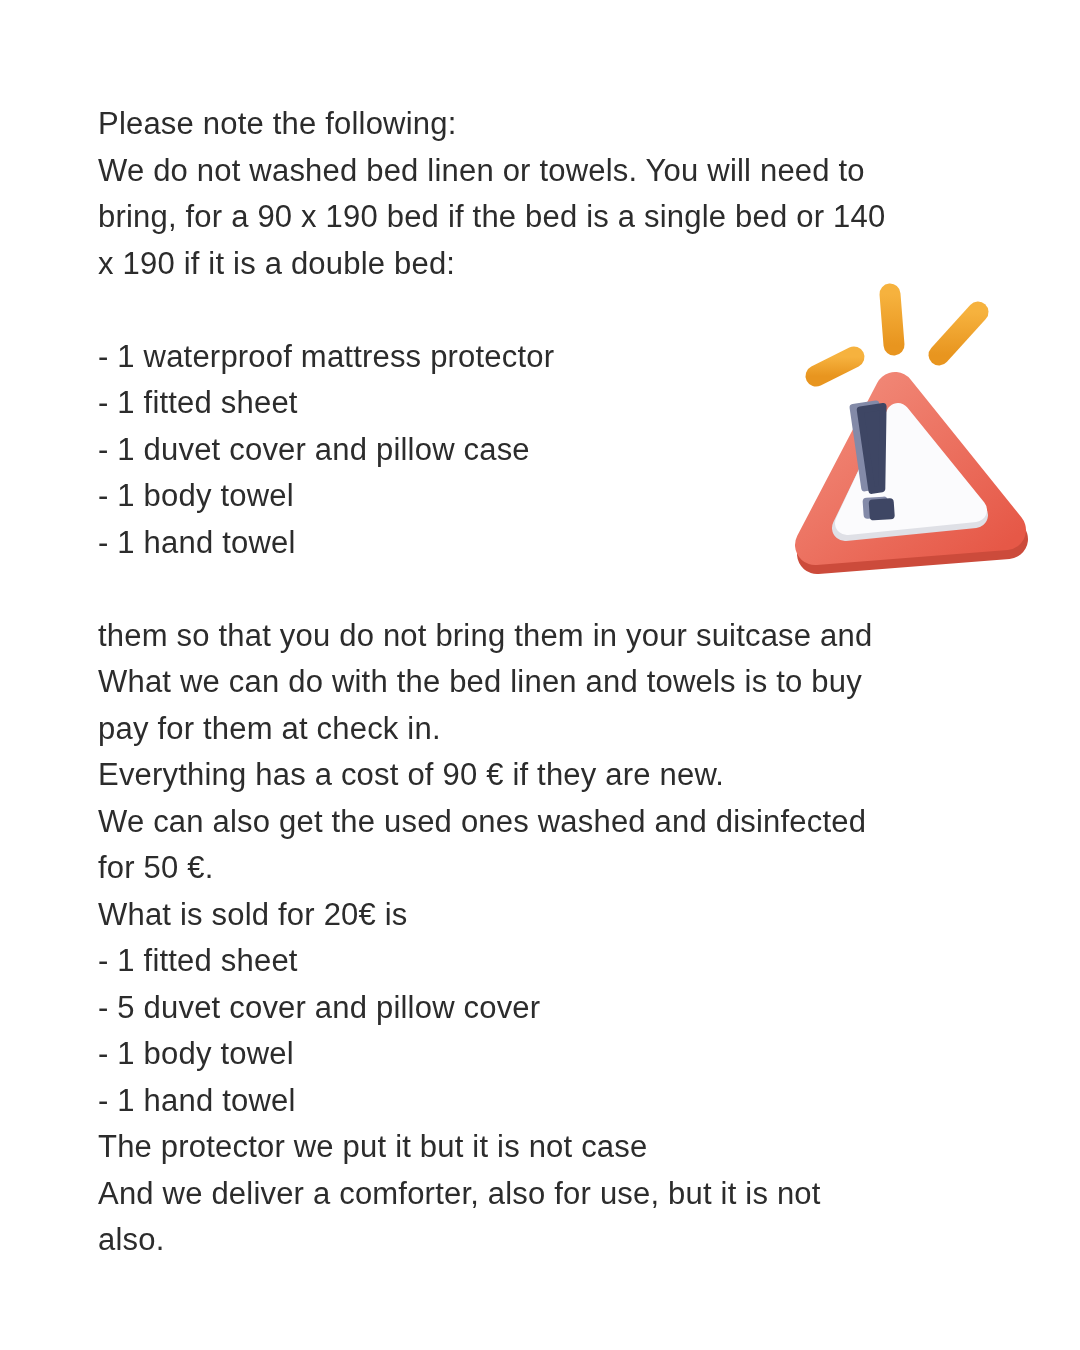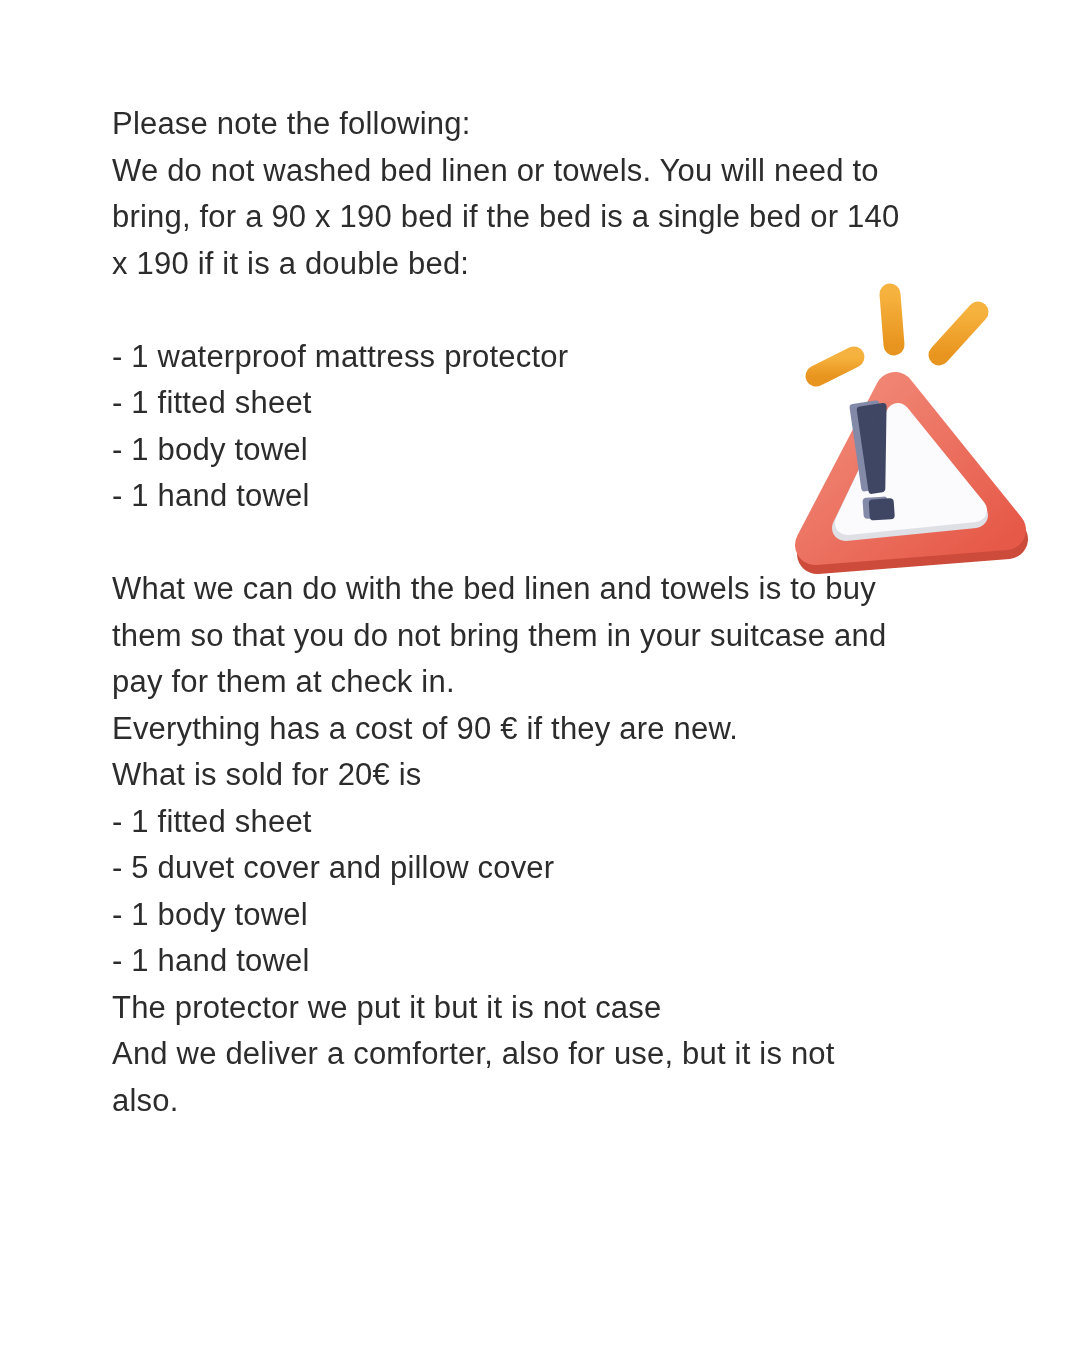--- a/index.html
+++ b/index.html
@@ -9,21 +9,21 @@
     font-family: "Liberation Sans", sans-serif;
   }
   .page {
     position: relative;
     width: 1080px; height: 1350px;
     background: #ffffff;
     overflow: hidden;
   }
   .text-col {
     position: absolute;
-    left: 112px; top: 101px;
+    left: 98px; top: 101px;
     width: 900px;
     color: #2c2c2c;
     font-size: 31px;
     line-height: 46.5px;
     font-weight: 400;
     letter-spacing: 0.2px;
   }
   .block { margin: 0 0 46.5px 0; }
   .block:last-child { margin-bottom: 0; }
   .line { white-space: pre; min-height: 46.5px; }
@@ -42,28 +42,31 @@
   <div class="text-col">
     <div class="block">
         <div class="line">Please note the following:</div>
         <div class="line">We do not washed bed linen or towels. You will need to</div>
         <div class="line">bring, for a 90 x 190 bed if the bed is a single bed or 140</div>
         <div class="line">x 190 if it is a double bed:</div>
       </div>
     <div class="block">
         <div class="line">- 1 waterproof mattress protector</div>
         <div class="line">- 1 fitted sheet</div>
+        <div class="line">- 1 duvet cover and pillow case</div>
         <div class="line">- 1 body towel</div>
         <div class="line">- 1 hand towel</div>
       </div>
     <div class="block">
+        <div class="line">them so that you do not bring them in your suitcase and</div>
         <div class="line">What we can do with the bed linen and towels is to buy</div>
-        <div class="line">them so that you do not bring them in your suitcase and</div>
         <div class="line">pay for them at check in.</div>
         <div class="line">Everything has a cost of 90 € if they are new.</div>
+        <div class="line">We can also get the used ones washed and disinfected</div>
+        <div class="line">for 50 €.</div>
         <div class="line">What is sold for 20€ is</div>
         <div class="line">- 1 fitted sheet</div>
         <div class="line">- 5 duvet cover and pillow cover</div>
         <div class="line">- 1 body towel</div>
         <div class="line">- 1 hand towel</div>
         <div class="line">The protector we put it but it is not case</div>
         <div class="line">And we deliver a comforter, also for use, but it is not</div>
         <div class="line">also.</div>
       </div>
   </div>

